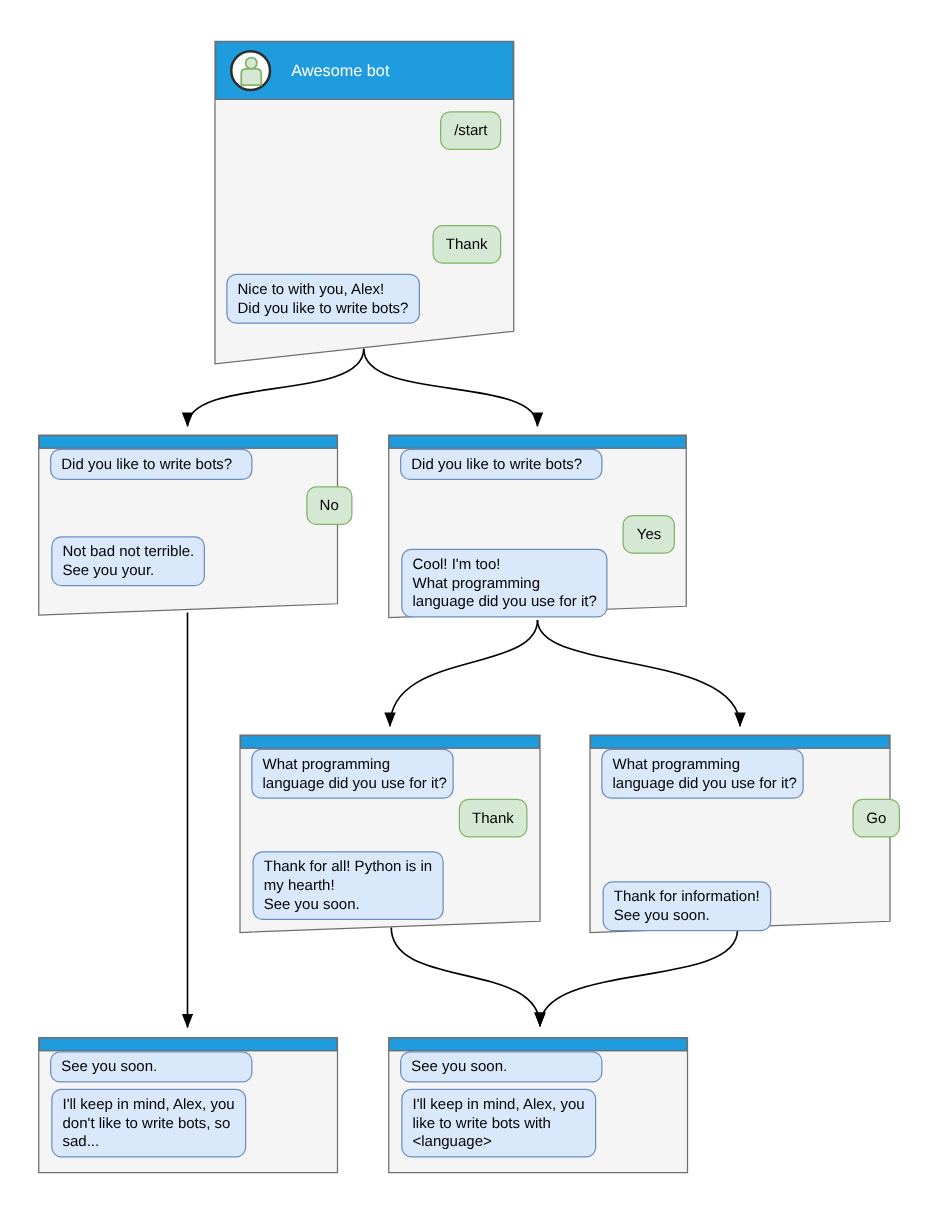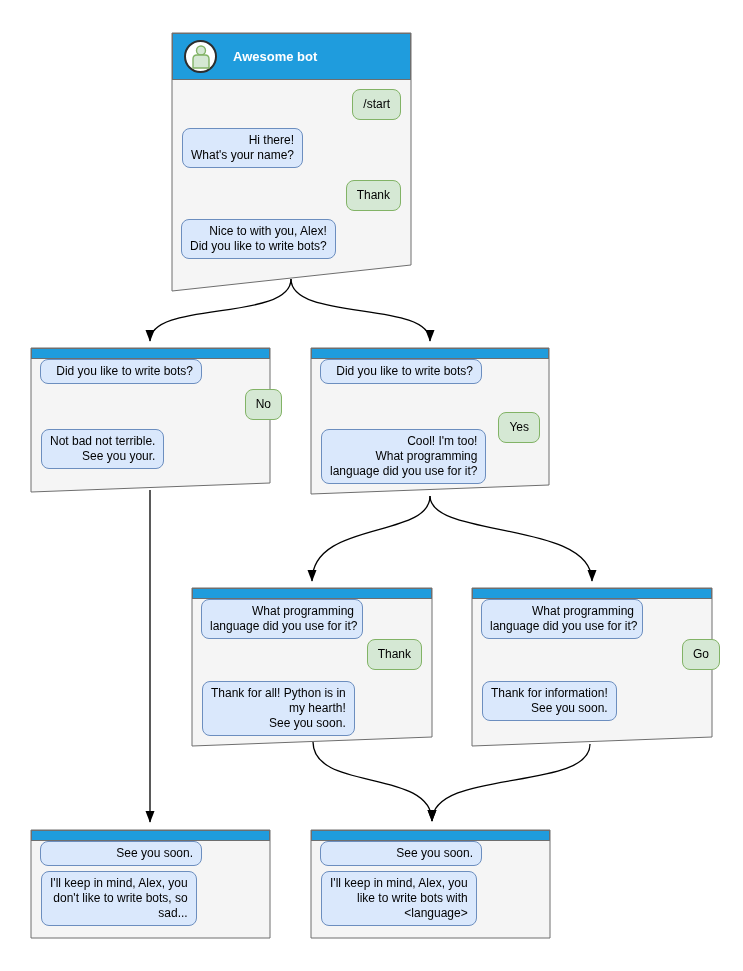--- a/index.html
+++ b/index.html
@@ -19,31 +19,31 @@
     border:1px solid var(--window_border,#6e6e6e);
     display:flex;align-items:center;
   }
   .avatar{
     width:33px;height:33px;border-radius:50%;
     background:#ffffff;border:2px solid #2d2d2d;
     margin-left:11px;display:flex;align-items:center;justify-content:center;
     box-sizing:border-box;
   }
   .win-title{
-    color:#ffffff;font-weight:bold;font-size:13px;margin-left:16px;
+    color:#ffffff;font-weight:normal;font-size:13px;margin-left:16px;
   }
   .topbar{
     position:absolute;z-index:1;height:11px;box-sizing:border-box;
     background:var(--header_blue,#1f9cdd);
     border:1px solid var(--window_border,#6e6e6e);
   }
   .bubble{
     position:absolute;z-index:2;box-sizing:border-box;
     font-size:12px;line-height:15px;color:#000;
-    white-space:pre;border-radius:8px;padding:4px 8px;text-align:right;
+    white-space:pre;border-radius:8px;padding:4px 8px;
   }
   .bubble.in{
     background:var(--incoming_bg,#dae8fc);
     border:1px solid var(--incoming_border,#6c8ebf);
   }
   .bubble.out{
     background:var(--outgoing_bg,#d5e8d4);
     border:1px solid var(--outgoing_border,#82b366);
     padding:7px 10px;
   }
@@ -80,52 +80,50 @@
   <div class="win-header" style="left:172px;top:33px;width:239px;height:47px">
     <span class="avatar">
       <svg width="22" height="24" viewBox="0 0 22 24">
         <circle cx="11" cy="5.5" r="4.5" fill="#d5e8d4" stroke="#82b366" stroke-width="1.4"></circle>
         <path d="M3,23 L3,14 Q3,10 7,10 L15,10 Q19,10 19,14 L19,23 Z" fill="#d5e8d4" stroke="#82b366" stroke-width="1.4"></path>
       </svg>
     </span>
     <span class="win-title">Awesome bot</span>
   </div>
   <div class="bubble out" style="top:89px;right:342px">/start</div>
-  <div class="bubble in" style="left:182px;top:128px">Hi there!
-What's your name?</div>
   <div class="bubble out" style="top:180px;right:342px">Thank</div>
   <div class="bubble in" style="left:181px;top:219px">Nice to with you, Alex!
 Did you like to write bots?</div>
 
   <div class="topbar" style="left:31px;top:348px;width:239px"></div>
   <div class="bubble in" style="left:40px;top:359px;width:162px">Did you like to write bots?</div>
   <div class="bubble out" style="top:389px;right:461px">No</div>
   <div class="bubble in" style="left:41px;top:429px">Not bad not terrible.
 See you your.</div>
 
   <div class="topbar" style="left:311px;top:348px;width:238px"></div>
   <div class="bubble in" style="left:320px;top:359px;width:162px">Did you like to write bots?</div>
   <div class="bubble out" style="top:412px;right:203px">Yes</div>
-  <div class="bubble in" style="left:321px;top:429px">Cool! I'm too!
+  <div class="bubble in" style="left:321px;top:439px">Cool! I'm too!
 What programming
 language did you use for it?</div>
 
   <div class="topbar" style="left:192px;top:588px;width:240px"></div>
   <div class="bubble in" style="left:201px;top:599px;width:162px">What programming
 language did you use for it?</div>
   <div class="bubble out" style="top:639px;right:321px">Thank</div>
   <div class="bubble in" style="left:202px;top:681px">Thank for all! Python is in
 my hearth!
 See you soon.</div>
 
   <div class="topbar" style="left:472px;top:588px;width:240px"></div>
   <div class="bubble in" style="left:481px;top:599px;width:162px">What programming
 language did you use for it?</div>
   <div class="bubble out" style="top:639px;right:23px">Go</div>
-  <div class="bubble in" style="left:482px;top:681px">Thank for information!
+  <div class="bubble in" style="left:482px;top:705px">Thank for information!
 See you soon.</div>
 
   <div class="topbar" style="left:31px;top:830px;width:239px"></div>
   <div class="bubble in" style="left:40px;top:841px;width:162px">See you soon.</div>
   <div class="bubble in" style="left:41px;top:871px">I'll keep in mind, Alex, you
 don't like to write bots, so
 sad...</div>
 
   <div class="topbar" style="left:311px;top:830px;width:239px"></div>
   <div class="bubble in" style="left:320px;top:841px;width:162px">See you soon.</div>

